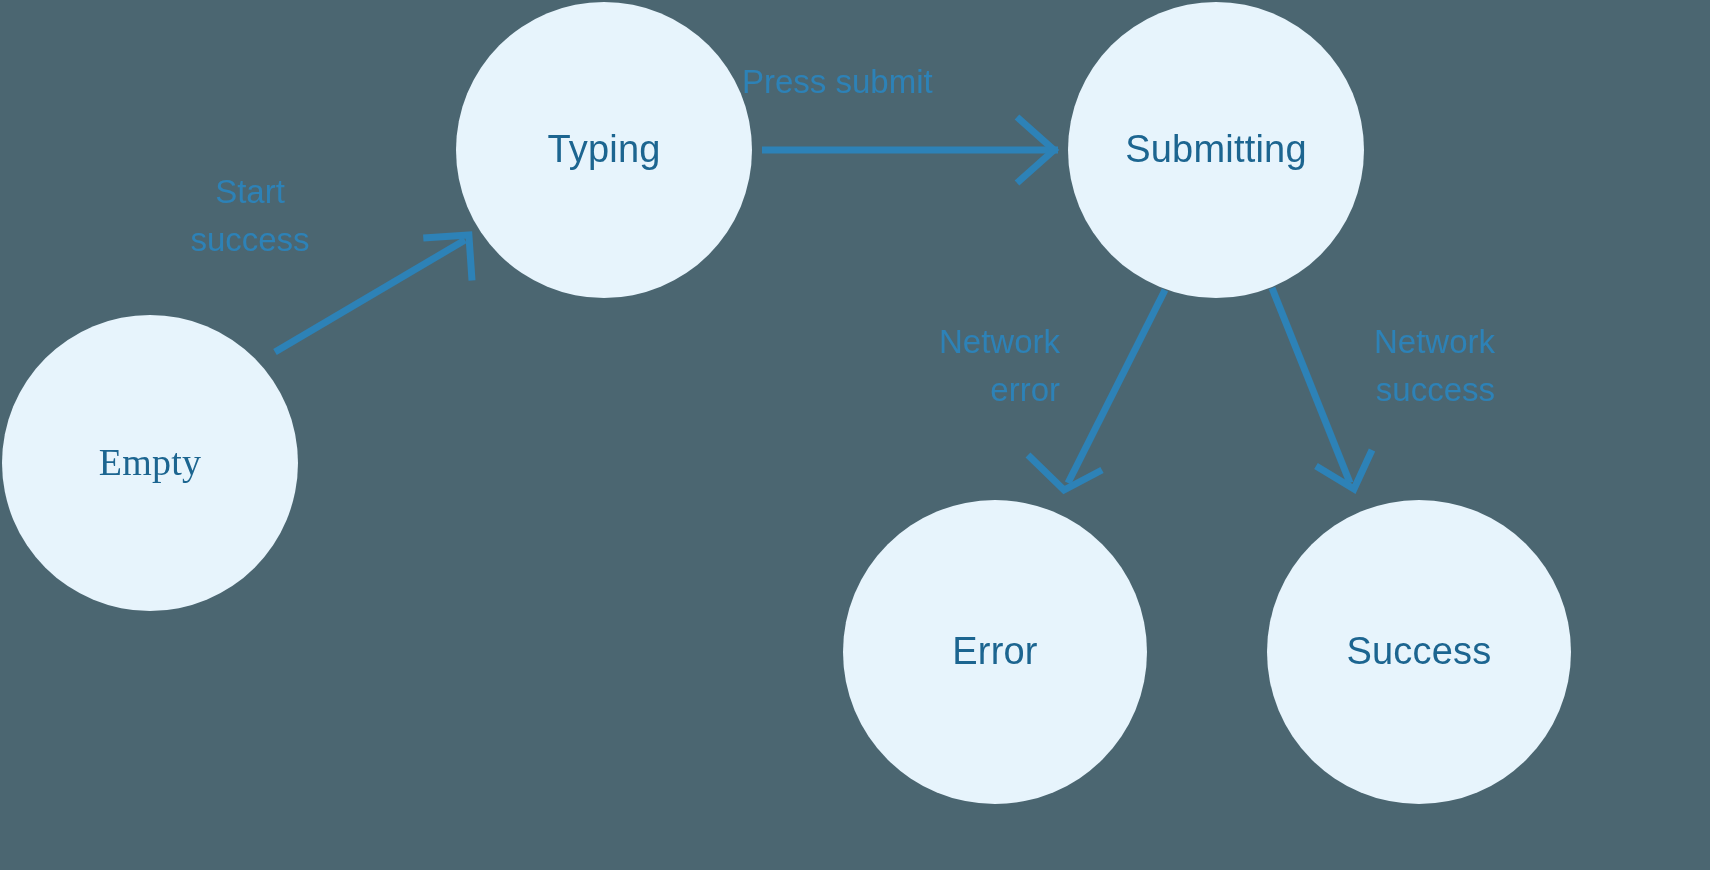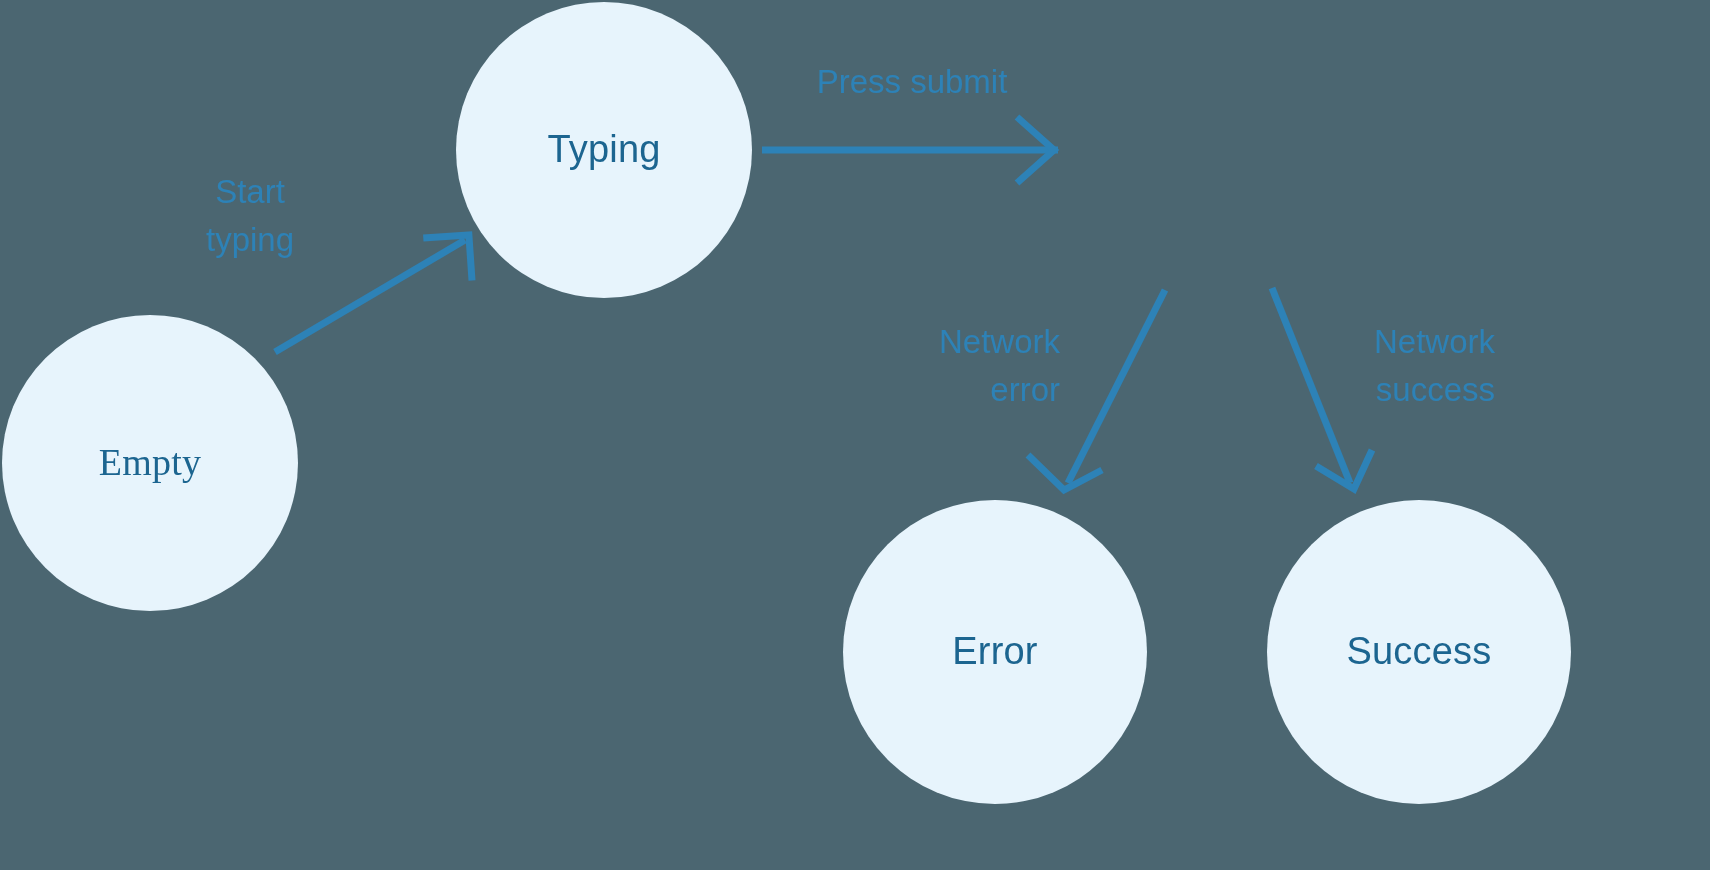--- a/index.html
+++ b/index.html
@@ -54,21 +54,20 @@
   .lbl-start-typing {
     left: 150px;
     top: 168px;
     width: 200px;
     text-align: center;
   }
   .lbl-press-submit {
     left: 742px;
     top: 58px;
     width: 340px;
-    text-align: center;
   }
   .lbl-network-error {
     left: 830px;
     top: 318px;
     width: 230px;
     text-align: right;
   }
   .lbl-network-success {
     left: 1250px;
     top: 318px;
@@ -105,31 +104,34 @@
   </svg>
 
   <div class="node" style="left:2px; top:315px; width:296px; height:296px;font-family:Liberation Serif, serif;">
     <span class="node-label">Empty</span>
   </div>
 
   <div class="node" style="left:456px; top:2px; width:296px; height:296px;">
     <span class="node-label">Typing</span>
   </div>
 
+  <div class="node" style="left:1068px; top:2px; width:296px; height:296px;">
+    <span class="node-label">Submitting</span>
+  </div>
 
   <div class="node" style="left:843px; top:500px; width:304px; height:304px;">
     <span class="node-label">Error</span>
   </div>
 
   <div class="node" style="left:1267px; top:500px; width:304px; height:304px;">
     <span class="node-label">Success</span>
   </div>
 
   <div class="edge-label lbl-start-typing">Start
-typing</div>
+success</div>
 
   <div class="edge-label lbl-press-submit">Press submit</div>
 
   <div class="edge-label lbl-network-error">Network
 error</div>
 
   <div class="edge-label lbl-network-success">Network
 success</div>
 
 </div>

